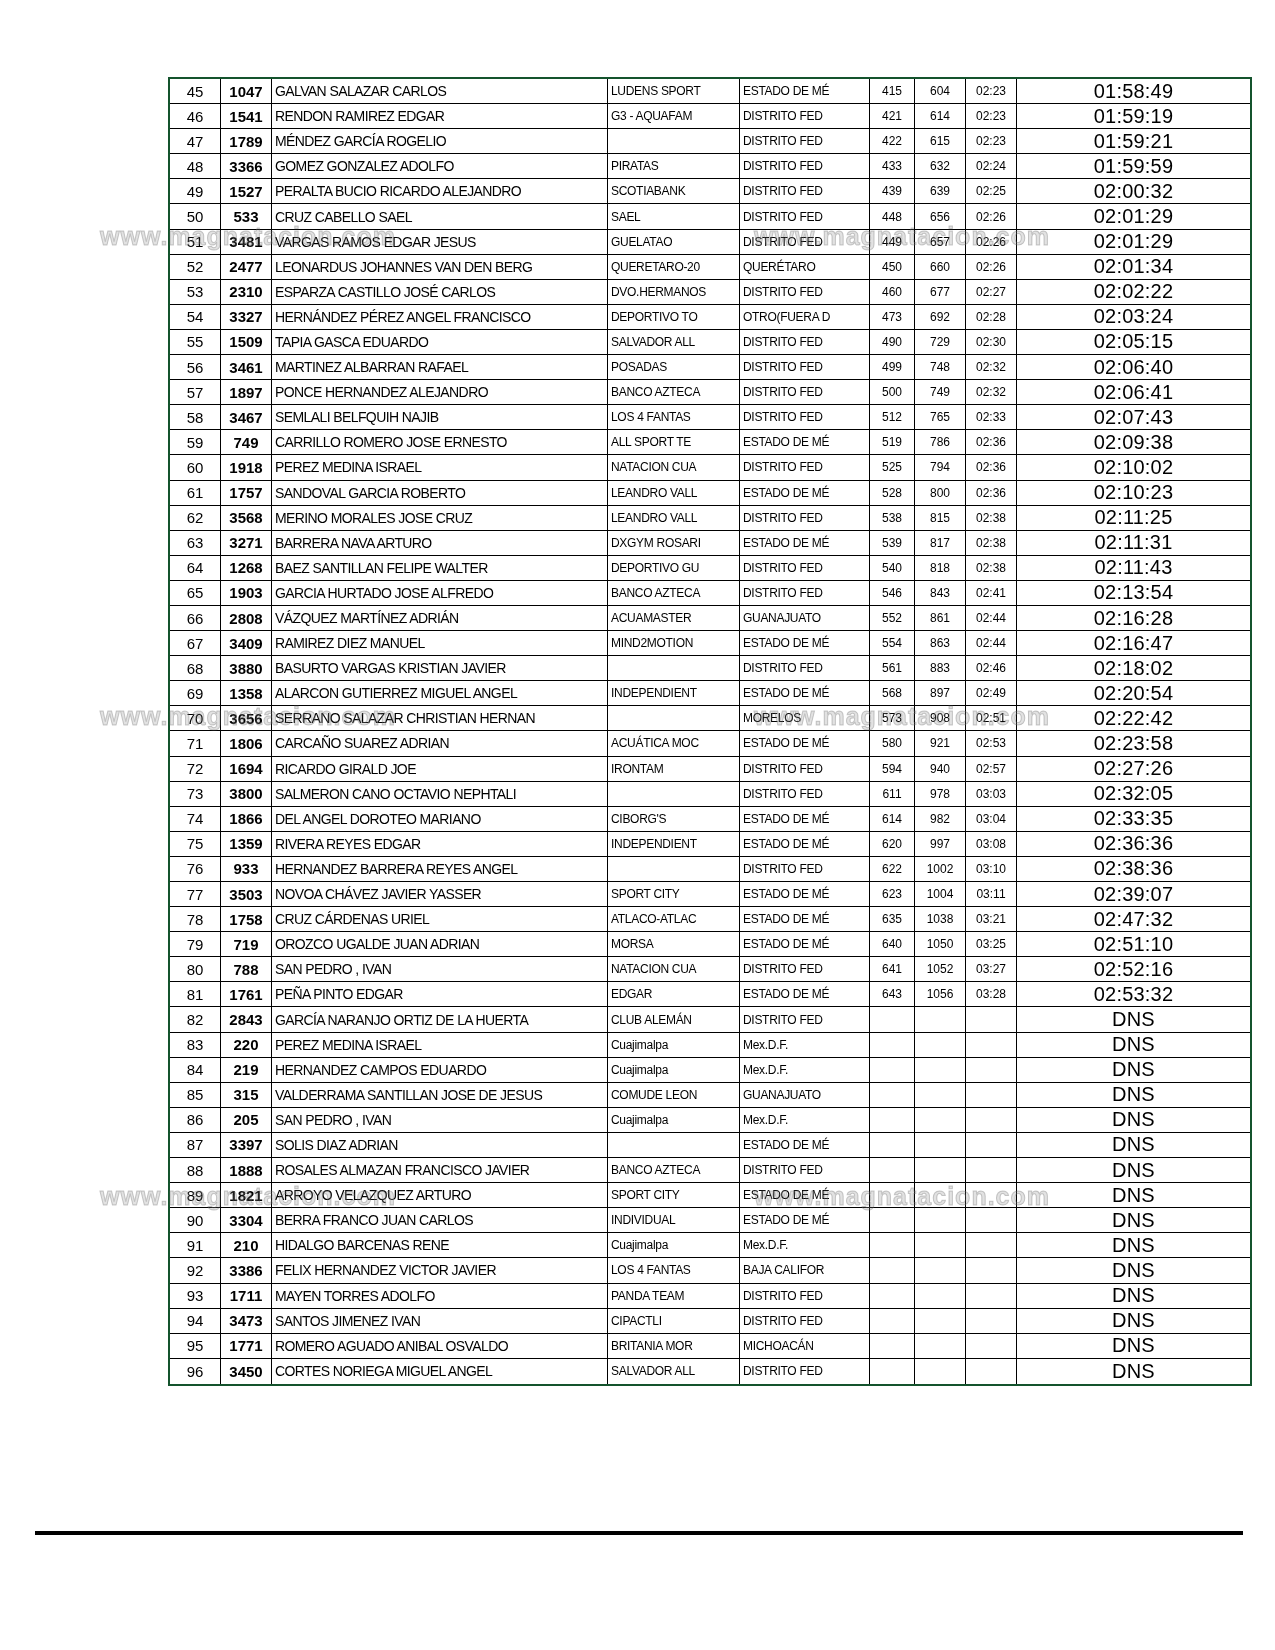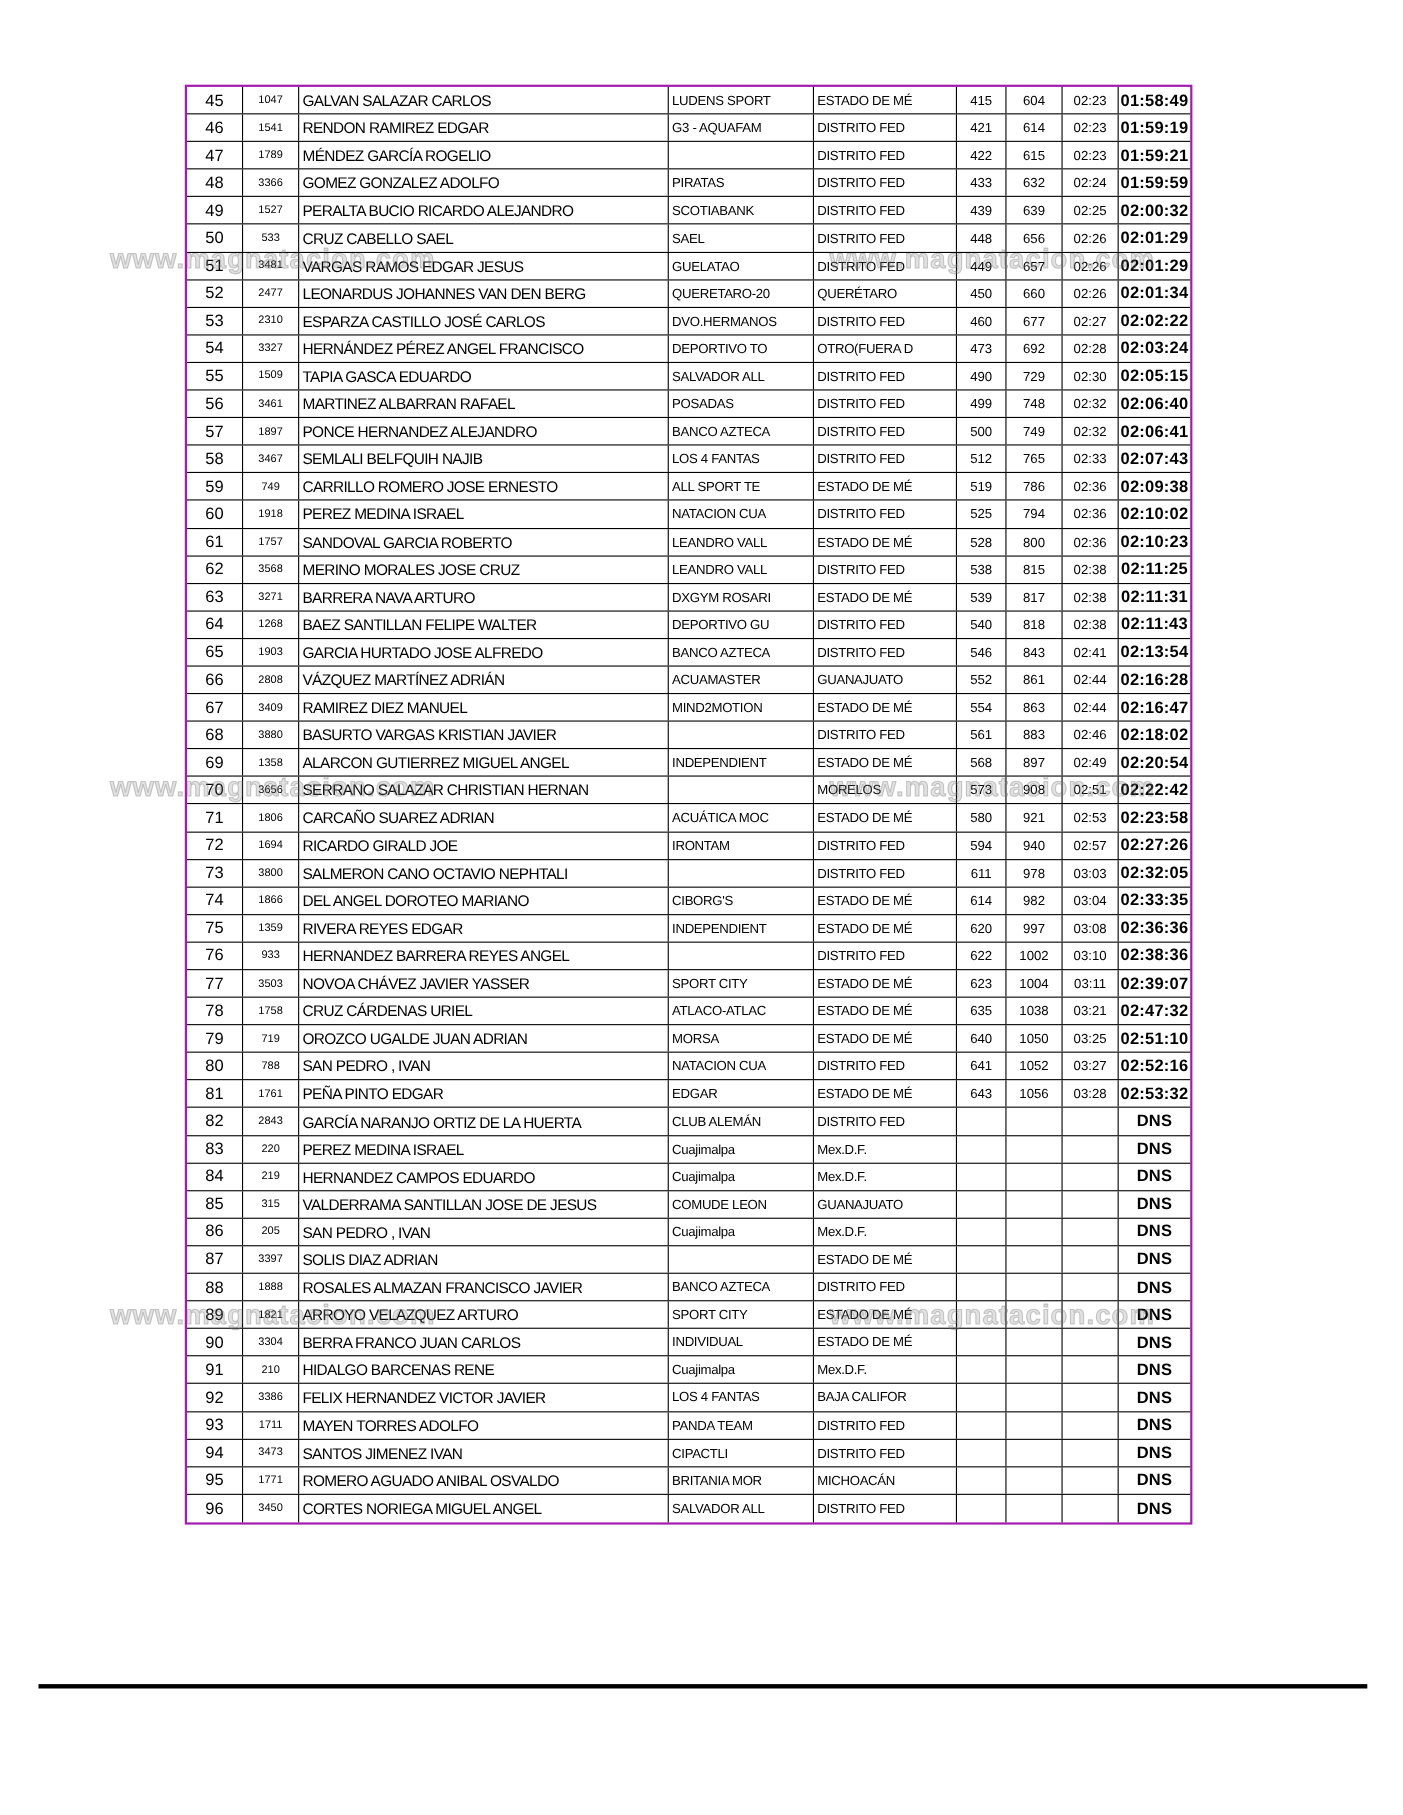--- a/index.html
+++ b/index.html
@@ -11,22 +11,22 @@
     font-family: "Liberation Sans", sans-serif;
     color: #000;
     overflow: hidden;
   }
 
   
   .results-table {
     position: absolute;
     left: 168px;
     top: 77px;
-    width: 916px;
-    border: 2px solid #a21caf;
+    width: 1084px;
+    border: 2px solid #14532d;
     box-sizing: border-box;
     background: transparent;
   }
   .row {
     display: grid;
     grid-template-columns: 51px 51px 336px 132px 130px 45px 51px 51px 1fr;
     height: 25.1px;
     border-bottom: 1px solid #000;
     box-sizing: border-box;
   }
@@ -35,25 +35,25 @@
     border-right: 1px solid #000;
     display: flex;
     align-items: center;
     overflow: hidden;
     white-space: nowrap;
     box-sizing: border-box;
   }
   .cell:last-child { border-right: none; }
 
   .c-pos  { justify-content: center; font-size: 15px; }
-  .c-bib  { justify-content: center; font-size: 10px; font-weight: normal; }
+  .c-bib  { justify-content: center; font-size: 15px; font-weight: bold; }
   .c-name { padding-left: 3px; font-size: 14px; letter-spacing: -0.6px; text-align: center; }
   .c-team, .c-state { padding-left: 3px; font-size: 12px; letter-spacing: -0.3px; }
   .c-n1, .c-n2, .c-pace { justify-content: center; font-size: 12px; }
-  .c-time { justify-content: center; font-size: 15px; font-weight: bold; letter-spacing: 0.2px; }
+  .c-time { justify-content: center; font-size: 20px; font-weight: normal; letter-spacing: 0.2px; }
 
   
   .watermark {
     position: absolute;
     left: 100px;
     width: 950px;
     display: flex;
     justify-content: space-between;
     font-size: 25px;
     font-weight: bold;

